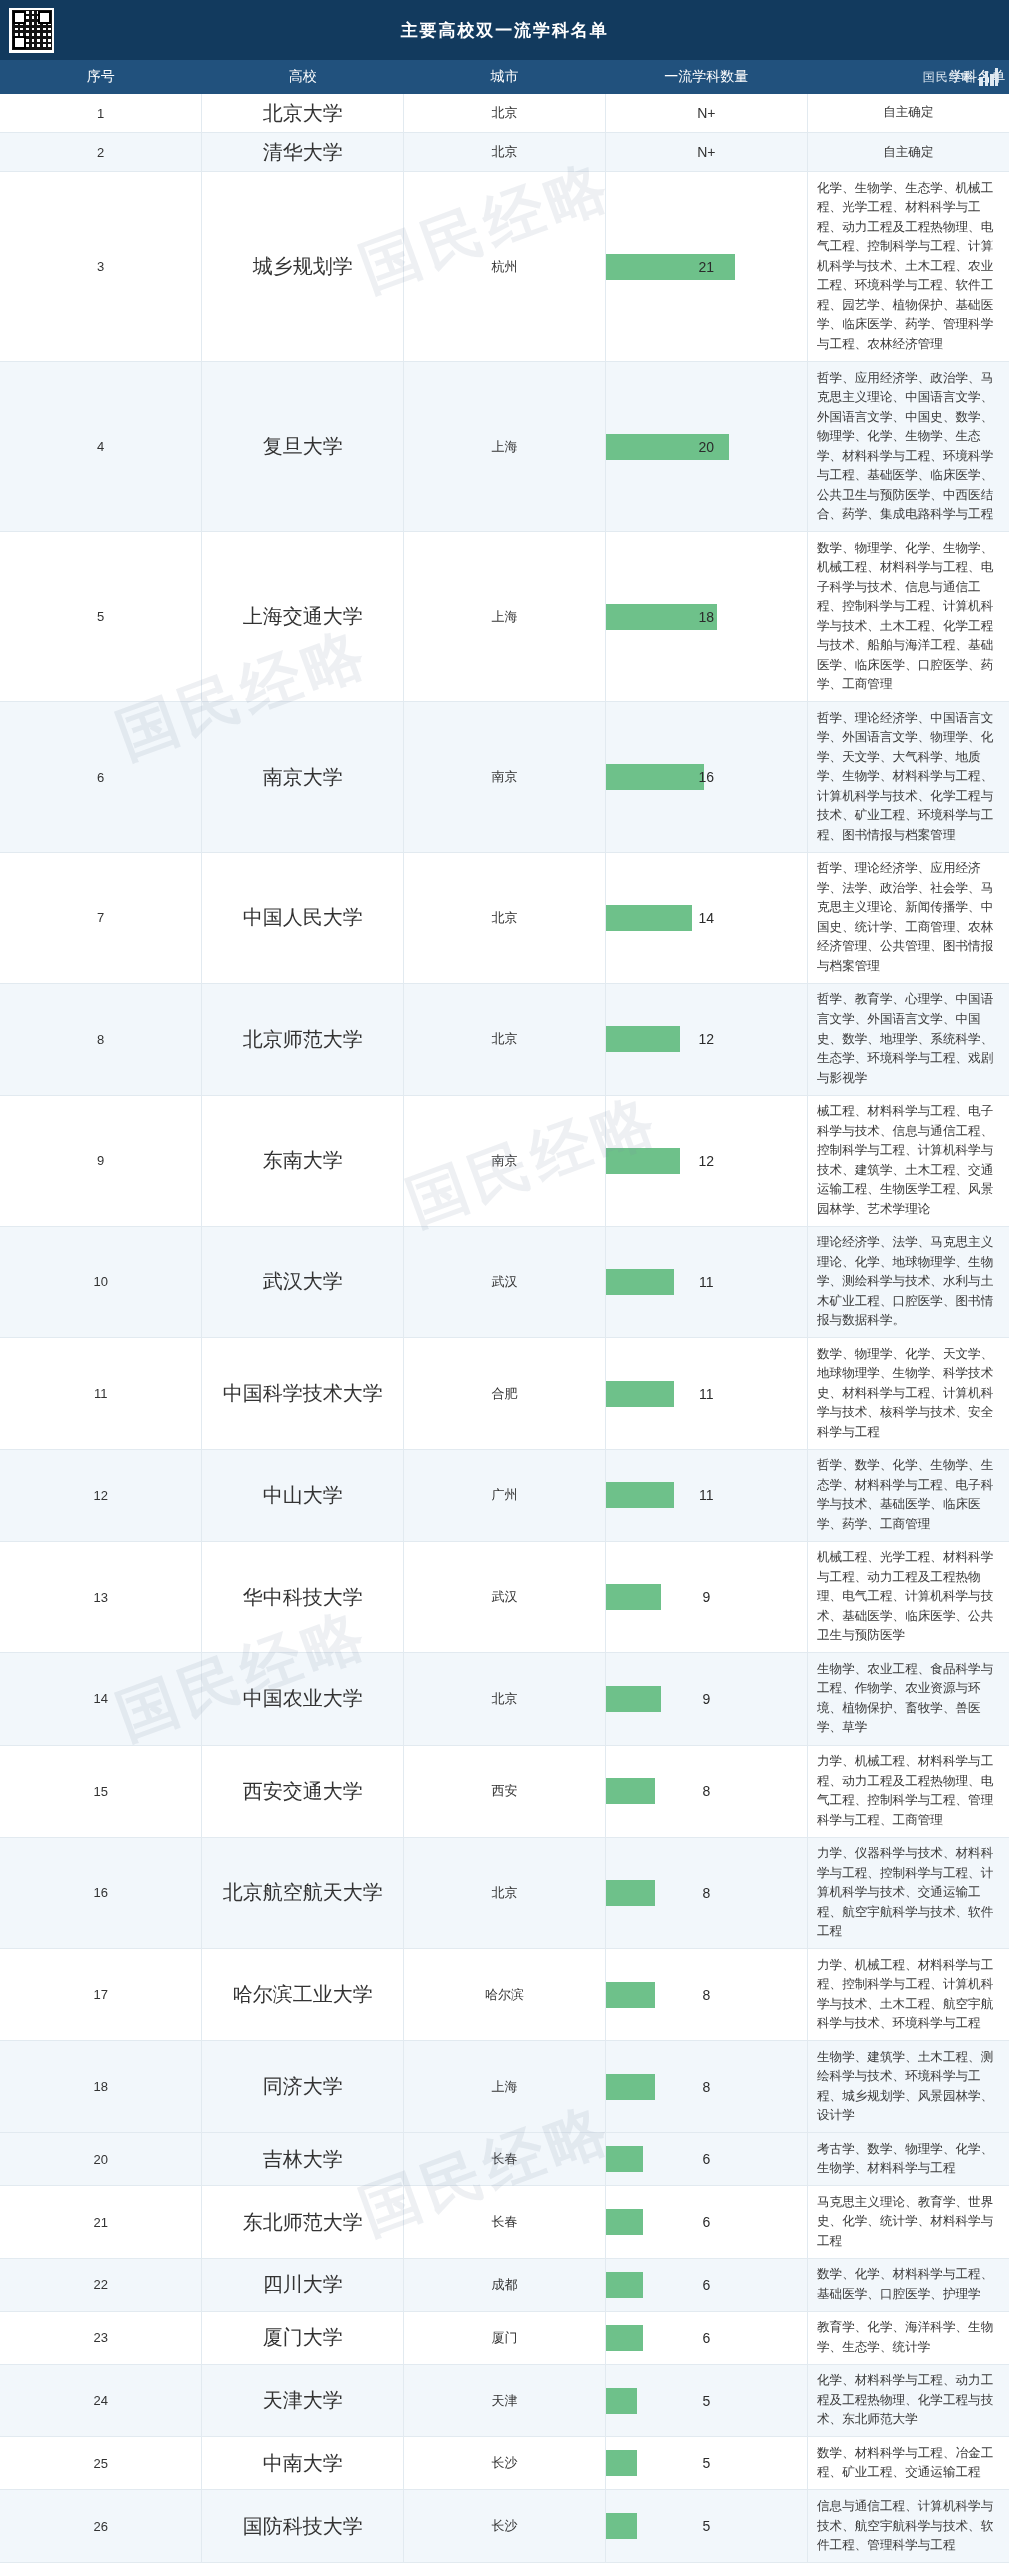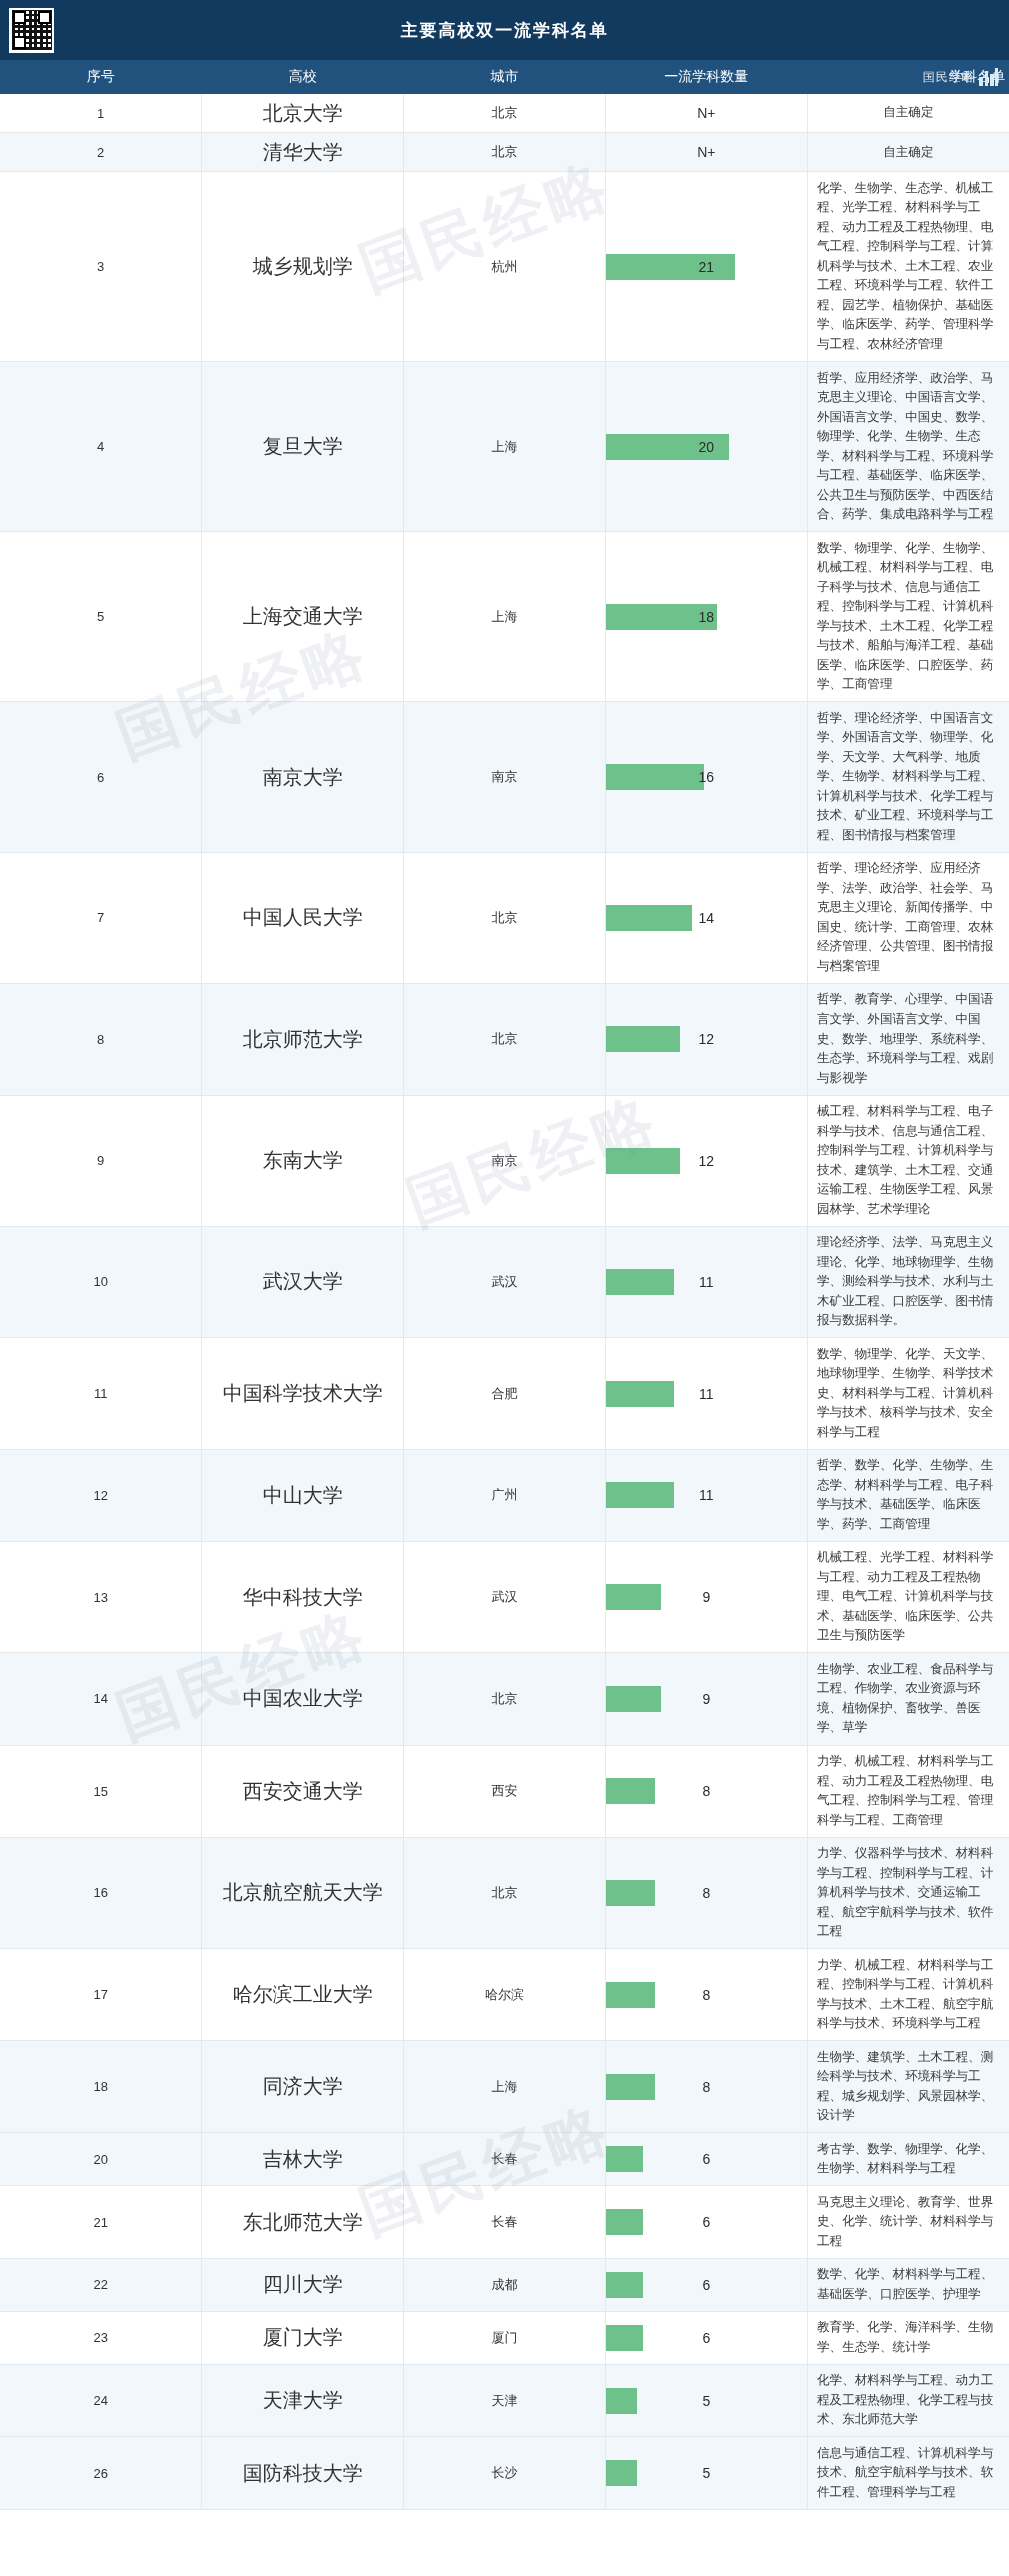--- a/index.html
+++ b/index.html
@@ -475,20 +475,32 @@
           <td class="c-uni">天津大学</td>
           <td class="c-city">天津</td>
           <td class="c-cnt">
             <div class="cnt-wrap">
               <div class="bar" style="width: 31px;"></div>
               <span class="cnt-val">5</span>
             </div>
           </td>
           <td class="c-list">化学、材料科学与工程、动力工程及工程热物理、化学工程与技术、东北师范大学</td>
         </tr>
+        <tr class="odd">
+          <td class="c-idx">25</td>
+          <td class="c-uni">中南大学</td>
+          <td class="c-city">长沙</td>
+          <td class="c-cnt">
+            <div class="cnt-wrap">
+              <div class="bar" style="width: 31px;"></div>
+              <span class="cnt-val">5</span>
+            </div>
+          </td>
+          <td class="c-list">数学、材料科学与工程、冶金工程、矿业工程、交通运输工程</td>
+        </tr>
         <tr class="even">
           <td class="c-idx">26</td>
           <td class="c-uni">国防科技大学</td>
           <td class="c-city">长沙</td>
           <td class="c-cnt">
             <div class="cnt-wrap">
               <div class="bar" style="width: 31px;"></div>
               <span class="cnt-val">5</span>
             </div>
           </td>

